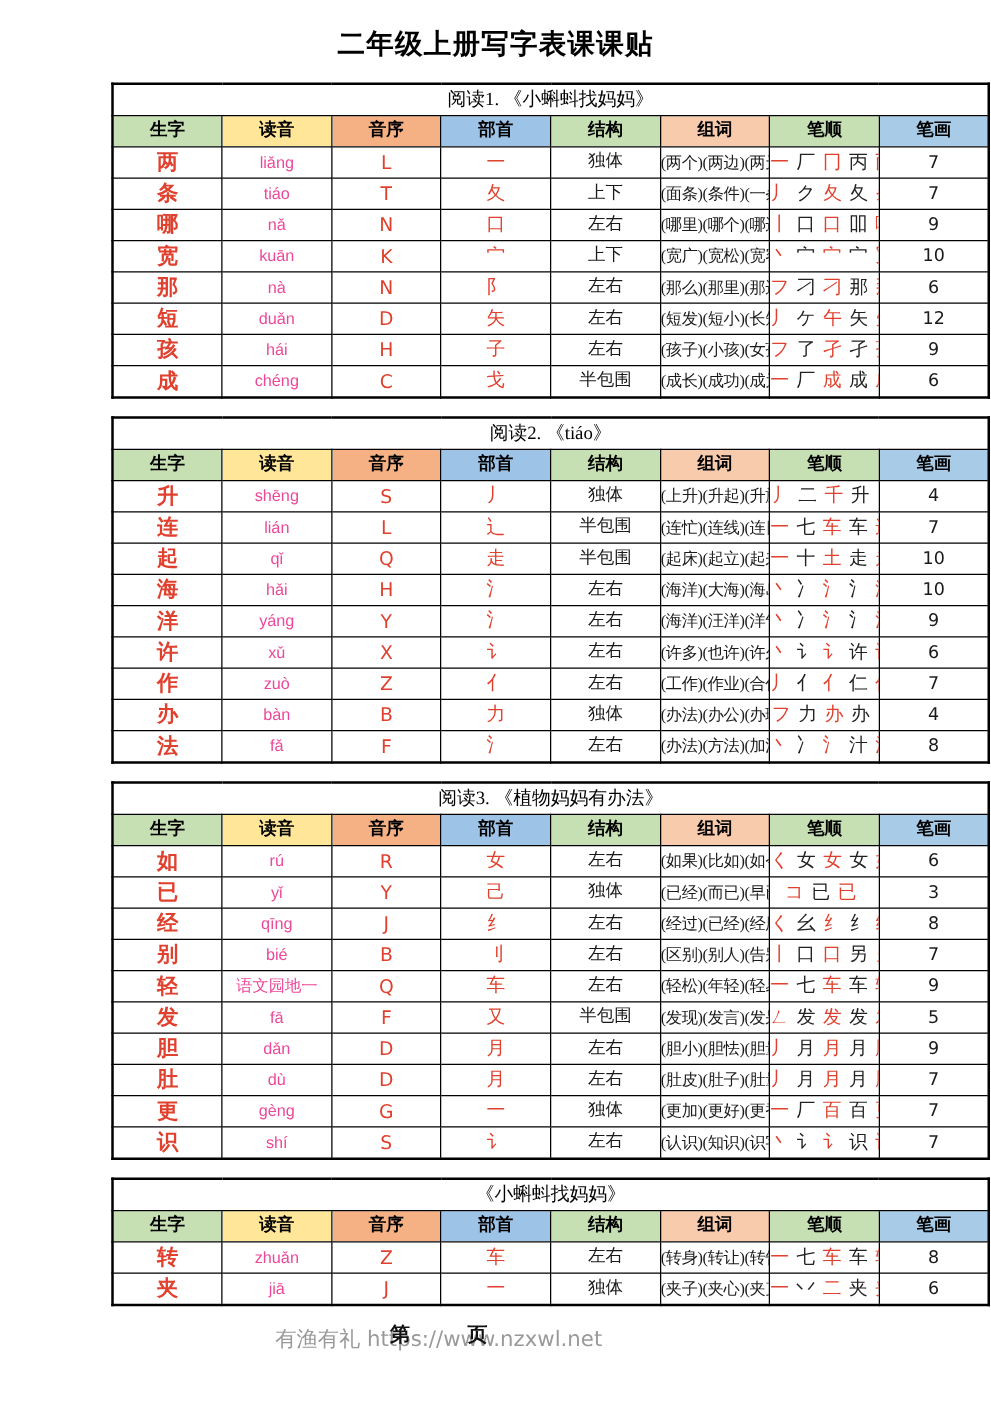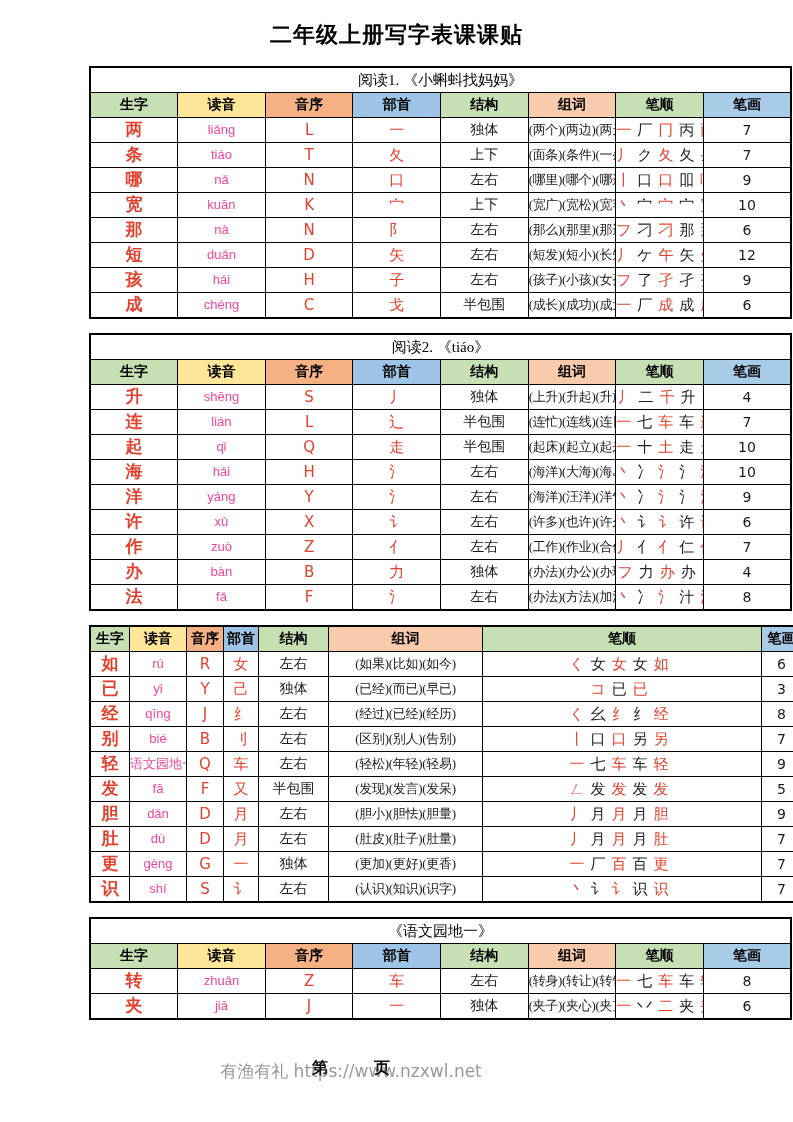--- a/index.html
+++ b/index.html
@@ -265,153 +265,156 @@
           <td class="c4">左右</td>
           <td class="c5">(办法)(方法)(加法)</td>
           <td class="c6"><span class="sg sg-red">丶</span><span class="sg sg-black">冫</span><span class="sg sg-red">氵</span><span class="sg sg-black">汁</span><span class="sg sg-red">法</span></td>
           <td class="c7">8</td>
         </tr>
       </tbody>
   </table>
 
   <table class="char-table">
     <thead>
-      <tr class="head-row">
-          <th class="c0" style="background: rgb(198, 224, 180);">生字</th>
-          <th class="c1" style="background: rgb(255, 230, 153);">读音</th>
-          <th class="c2" style="background: rgb(245, 177, 131);">音序</th>
-          <th class="c3" style="background: rgb(157, 195, 230);">部首</th>
-          <th class="c4" style="background: rgb(198, 224, 180);">结构</th>
-          <th class="c5" style="background: rgb(248, 203, 173);">组词</th>
-          <th class="c6" style="background: rgb(198, 224, 180);">笔顺</th>
-          <th class="c7" style="background: rgb(168, 203, 232);">笔画</th>
-        </tr>
-    </thead>
-    <tbody>
-        <tr>
-          <td class="c0">如</td>
-          <td class="c1">rú</td>
-          <td class="c2">R</td>
-          <td class="c3">女</td>
-          <td class="c4">左右</td>
-          <td class="c5">(如果)(比如)(如今)</td>
-          <td class="c6"><span class="sg sg-red">く</span><span class="sg sg-black">女</span><span class="sg sg-red">女</span><span class="sg sg-black">女</span><span class="sg sg-red">如</span></td>
-          <td class="c7">6</td>
-        </tr>
-        <tr>
-          <td class="c0">已</td>
-          <td class="c1">yǐ</td>
-          <td class="c2">Y</td>
-          <td class="c3">己</td>
-          <td class="c4">独体</td>
-          <td class="c5">(已经)(而已)(早已)</td>
-          <td class="c6"><span class="sg sg-red">コ</span><span class="sg sg-black">已</span><span class="sg sg-red">已</span></td>
-          <td class="c7">3</td>
-        </tr>
-        <tr>
-          <td class="c0">经</td>
-          <td class="c1">qīng</td>
-          <td class="c2">J</td>
-          <td class="c3">纟</td>
-          <td class="c4">左右</td>
-          <td class="c5">(经过)(已经)(经历)</td>
-          <td class="c6"><span class="sg sg-red">く</span><span class="sg sg-black">幺</span><span class="sg sg-red">纟</span><span class="sg sg-black">纟</span><span class="sg sg-red">经</span></td>
-          <td class="c7">8</td>
-        </tr>
-        <tr>
-          <td class="c0">别</td>
-          <td class="c1">bié</td>
-          <td class="c2">B</td>
-          <td class="c3">刂</td>
-          <td class="c4">左右</td>
-          <td class="c5">(区别)(别人)(告别)</td>
-          <td class="c6"><span class="sg sg-red">丨</span><span class="sg sg-black">口</span><span class="sg sg-red">口</span><span class="sg sg-black">另</span><span class="sg sg-red">另</span></td>
-          <td class="c7">7</td>
-        </tr>
-        <tr>
-          <td class="c0">轻</td>
-          <td class="c1">语文园地一</td>
-          <td class="c2">Q</td>
-          <td class="c3">车</td>
-          <td class="c4">左右</td>
-          <td class="c5">(轻松)(年轻)(轻易)</td>
-          <td class="c6"><span class="sg sg-red">一</span><span class="sg sg-black">七</span><span class="sg sg-red">车</span><span class="sg sg-black">车</span><span class="sg sg-red">轻</span></td>
-          <td class="c7">9</td>
-        </tr>
-        <tr>
-          <td class="c0">发</td>
-          <td class="c1">fā</td>
-          <td class="c2">F</td>
-          <td class="c3">又</td>
-          <td class="c4">半包围</td>
-          <td class="c5">(发现)(发言)(发呆)</td>
-          <td class="c6"><span class="sg sg-red">ㄥ</span><span class="sg sg-black">发</span><span class="sg sg-red">发</span><span class="sg sg-black">发</span><span class="sg sg-red">发</span></td>
-          <td class="c7">5</td>
-        </tr>
-        <tr>
-          <td class="c0">胆</td>
-          <td class="c1">dǎn</td>
-          <td class="c2">D</td>
-          <td class="c3">月</td>
-          <td class="c4">左右</td>
-          <td class="c5">(胆小)(胆怯)(胆量)</td>
-          <td class="c6"><span class="sg sg-red">丿</span><span class="sg sg-black">月</span><span class="sg sg-red">月</span><span class="sg sg-black">月</span><span class="sg sg-red">胆</span></td>
-          <td class="c7">9</td>
-        </tr>
-        <tr>
-          <td class="c0">肚</td>
-          <td class="c1">dù</td>
-          <td class="c2">D</td>
-          <td class="c3">月</td>
-          <td class="c4">左右</td>
-          <td class="c5">(肚皮)(肚子)(肚量)</td>
-          <td class="c6"><span class="sg sg-red">丿</span><span class="sg sg-black">月</span><span class="sg sg-red">月</span><span class="sg sg-black">月</span><span class="sg sg-red">肚</span></td>
-          <td class="c7">7</td>
-        </tr>
-        <tr>
-          <td class="c0">更</td>
-          <td class="c1">gèng</td>
-          <td class="c2">G</td>
-          <td class="c3">一</td>
-          <td class="c4">独体</td>
-          <td class="c5">(更加)(更好)(更香)</td>
-          <td class="c6"><span class="sg sg-red">一</span><span class="sg sg-black">厂</span><span class="sg sg-red">百</span><span class="sg sg-black">百</span><span class="sg sg-red">更</span></td>
-          <td class="c7">7</td>
-        </tr>
-        <tr>
-          <td class="c0">识</td>
-          <td class="c1">shí</td>
-          <td class="c2">S</td>
-          <td class="c3">讠</td>
-          <td class="c4">左右</td>
-          <td class="c5">(认识)(知识)(识字)</td>
-          <td class="c6"><span class="sg sg-red">丶</span><span class="sg sg-black">讠</span><span class="sg sg-red">讠</span><span class="sg sg-black">识</span><span class="sg sg-red">识</span></td>
-          <td class="c7">7</td>
-        </tr>
-      </tbody>
-  </table>
-
-  <table class="char-table">
-    <thead>
       <tr>
-        <td class="section-title" colspan="8">《语文园地一》</td>
+        <td class="section-title" colspan="8">阅读3. 《植物妈妈有办法》</td>
       </tr>
       <tr class="head-row">
           <th class="c0" style="background: rgb(198, 224, 180);">生字</th>
           <th class="c1" style="background: rgb(255, 230, 153);">读音</th>
           <th class="c2" style="background: rgb(245, 177, 131);">音序</th>
           <th class="c3" style="background: rgb(157, 195, 230);">部首</th>
           <th class="c4" style="background: rgb(198, 224, 180);">结构</th>
           <th class="c5" style="background: rgb(248, 203, 173);">组词</th>
           <th class="c6" style="background: rgb(198, 224, 180);">笔顺</th>
           <th class="c7" style="background: rgb(168, 203, 232);">笔画</th>
         </tr>
     </thead>
     <tbody>
         <tr>
+          <td class="c0">如</td>
+          <td class="c1">rú</td>
+          <td class="c2">R</td>
+          <td class="c3">女</td>
+          <td class="c4">左右</td>
+          <td class="c5">(如果)(比如)(如今)</td>
+          <td class="c6"><span class="sg sg-red">く</span><span class="sg sg-black">女</span><span class="sg sg-red">女</span><span class="sg sg-black">女</span><span class="sg sg-red">如</span></td>
+          <td class="c7">6</td>
+        </tr>
+        <tr>
+          <td class="c0">已</td>
+          <td class="c1">yǐ</td>
+          <td class="c2">Y</td>
+          <td class="c3">己</td>
+          <td class="c4">独体</td>
+          <td class="c5">(已经)(而已)(早已)</td>
+          <td class="c6"><span class="sg sg-red">コ</span><span class="sg sg-black">已</span><span class="sg sg-red">已</span></td>
+          <td class="c7">3</td>
+        </tr>
+        <tr>
+          <td class="c0">经</td>
+          <td class="c1">qīng</td>
+          <td class="c2">J</td>
+          <td class="c3">纟</td>
+          <td class="c4">左右</td>
+          <td class="c5">(经过)(已经)(经历)</td>
+          <td class="c6"><span class="sg sg-red">く</span><span class="sg sg-black">幺</span><span class="sg sg-red">纟</span><span class="sg sg-black">纟</span><span class="sg sg-red">经</span></td>
+          <td class="c7">8</td>
+        </tr>
+        <tr>
+          <td class="c0">别</td>
+          <td class="c1">bié</td>
+          <td class="c2">B</td>
+          <td class="c3">刂</td>
+          <td class="c4">左右</td>
+          <td class="c5">(区别)(别人)(告别)</td>
+          <td class="c6"><span class="sg sg-red">丨</span><span class="sg sg-black">口</span><span class="sg sg-red">口</span><span class="sg sg-black">另</span><span class="sg sg-red">另</span></td>
+          <td class="c7">7</td>
+        </tr>
+        <tr>
+          <td class="c0">轻</td>
+          <td class="c1">语文园地一</td>
+          <td class="c2">Q</td>
+          <td class="c3">车</td>
+          <td class="c4">左右</td>
+          <td class="c5">(轻松)(年轻)(轻易)</td>
+          <td class="c6"><span class="sg sg-red">一</span><span class="sg sg-black">七</span><span class="sg sg-red">车</span><span class="sg sg-black">车</span><span class="sg sg-red">轻</span></td>
+          <td class="c7">9</td>
+        </tr>
+        <tr>
+          <td class="c0">发</td>
+          <td class="c1">fā</td>
+          <td class="c2">F</td>
+          <td class="c3">又</td>
+          <td class="c4">半包围</td>
+          <td class="c5">(发现)(发言)(发呆)</td>
+          <td class="c6"><span class="sg sg-red">ㄥ</span><span class="sg sg-black">发</span><span class="sg sg-red">发</span><span class="sg sg-black">发</span><span class="sg sg-red">发</span></td>
+          <td class="c7">5</td>
+        </tr>
+        <tr>
+          <td class="c0">胆</td>
+          <td class="c1">dǎn</td>
+          <td class="c2">D</td>
+          <td class="c3">月</td>
+          <td class="c4">左右</td>
+          <td class="c5">(胆小)(胆怯)(胆量)</td>
+          <td class="c6"><span class="sg sg-red">丿</span><span class="sg sg-black">月</span><span class="sg sg-red">月</span><span class="sg sg-black">月</span><span class="sg sg-red">胆</span></td>
+          <td class="c7">9</td>
+        </tr>
+        <tr>
+          <td class="c0">肚</td>
+          <td class="c1">dù</td>
+          <td class="c2">D</td>
+          <td class="c3">月</td>
+          <td class="c4">左右</td>
+          <td class="c5">(肚皮)(肚子)(肚量)</td>
+          <td class="c6"><span class="sg sg-red">丿</span><span class="sg sg-black">月</span><span class="sg sg-red">月</span><span class="sg sg-black">月</span><span class="sg sg-red">肚</span></td>
+          <td class="c7">7</td>
+        </tr>
+        <tr>
+          <td class="c0">更</td>
+          <td class="c1">gèng</td>
+          <td class="c2">G</td>
+          <td class="c3">一</td>
+          <td class="c4">独体</td>
+          <td class="c5">(更加)(更好)(更香)</td>
+          <td class="c6"><span class="sg sg-red">一</span><span class="sg sg-black">厂</span><span class="sg sg-red">百</span><span class="sg sg-black">百</span><span class="sg sg-red">更</span></td>
+          <td class="c7">7</td>
+        </tr>
+        <tr>
+          <td class="c0">识</td>
+          <td class="c1">shí</td>
+          <td class="c2">S</td>
+          <td class="c3">讠</td>
+          <td class="c4">左右</td>
+          <td class="c5">(认识)(知识)(识字)</td>
+          <td class="c6"><span class="sg sg-red">丶</span><span class="sg sg-black">讠</span><span class="sg sg-red">讠</span><span class="sg sg-black">识</span><span class="sg sg-red">识</span></td>
+          <td class="c7">7</td>
+        </tr>
+      </tbody>
+  </table>
+
+  <table class="char-table">
+    <thead>
+      <tr>
+        <td class="section-title" colspan="8">《小蝌蚪找妈妈》</td>
+      </tr>
+      <tr class="head-row">
+          <th class="c0" style="background: rgb(198, 224, 180);">生字</th>
+          <th class="c1" style="background: rgb(255, 230, 153);">读音</th>
+          <th class="c2" style="background: rgb(245, 177, 131);">音序</th>
+          <th class="c3" style="background: rgb(157, 195, 230);">部首</th>
+          <th class="c4" style="background: rgb(198, 224, 180);">结构</th>
+          <th class="c5" style="background: rgb(248, 203, 173);">组词</th>
+          <th class="c6" style="background: rgb(198, 224, 180);">笔顺</th>
+          <th class="c7" style="background: rgb(168, 203, 232);">笔画</th>
+        </tr>
+    </thead>
+    <tbody>
+        <tr>
           <td class="c0">转</td>
           <td class="c1">zhuǎn</td>
           <td class="c2">Z</td>
           <td class="c3">车</td>
           <td class="c4">左右</td>
           <td class="c5">(转身)(转让)(转告)</td>
           <td class="c6"><span class="sg sg-red">一</span><span class="sg sg-black">七</span><span class="sg sg-red">车</span><span class="sg sg-black">车</span><span class="sg sg-red">转</span></td>
           <td class="c7">8</td>
         </tr>
         <tr>

